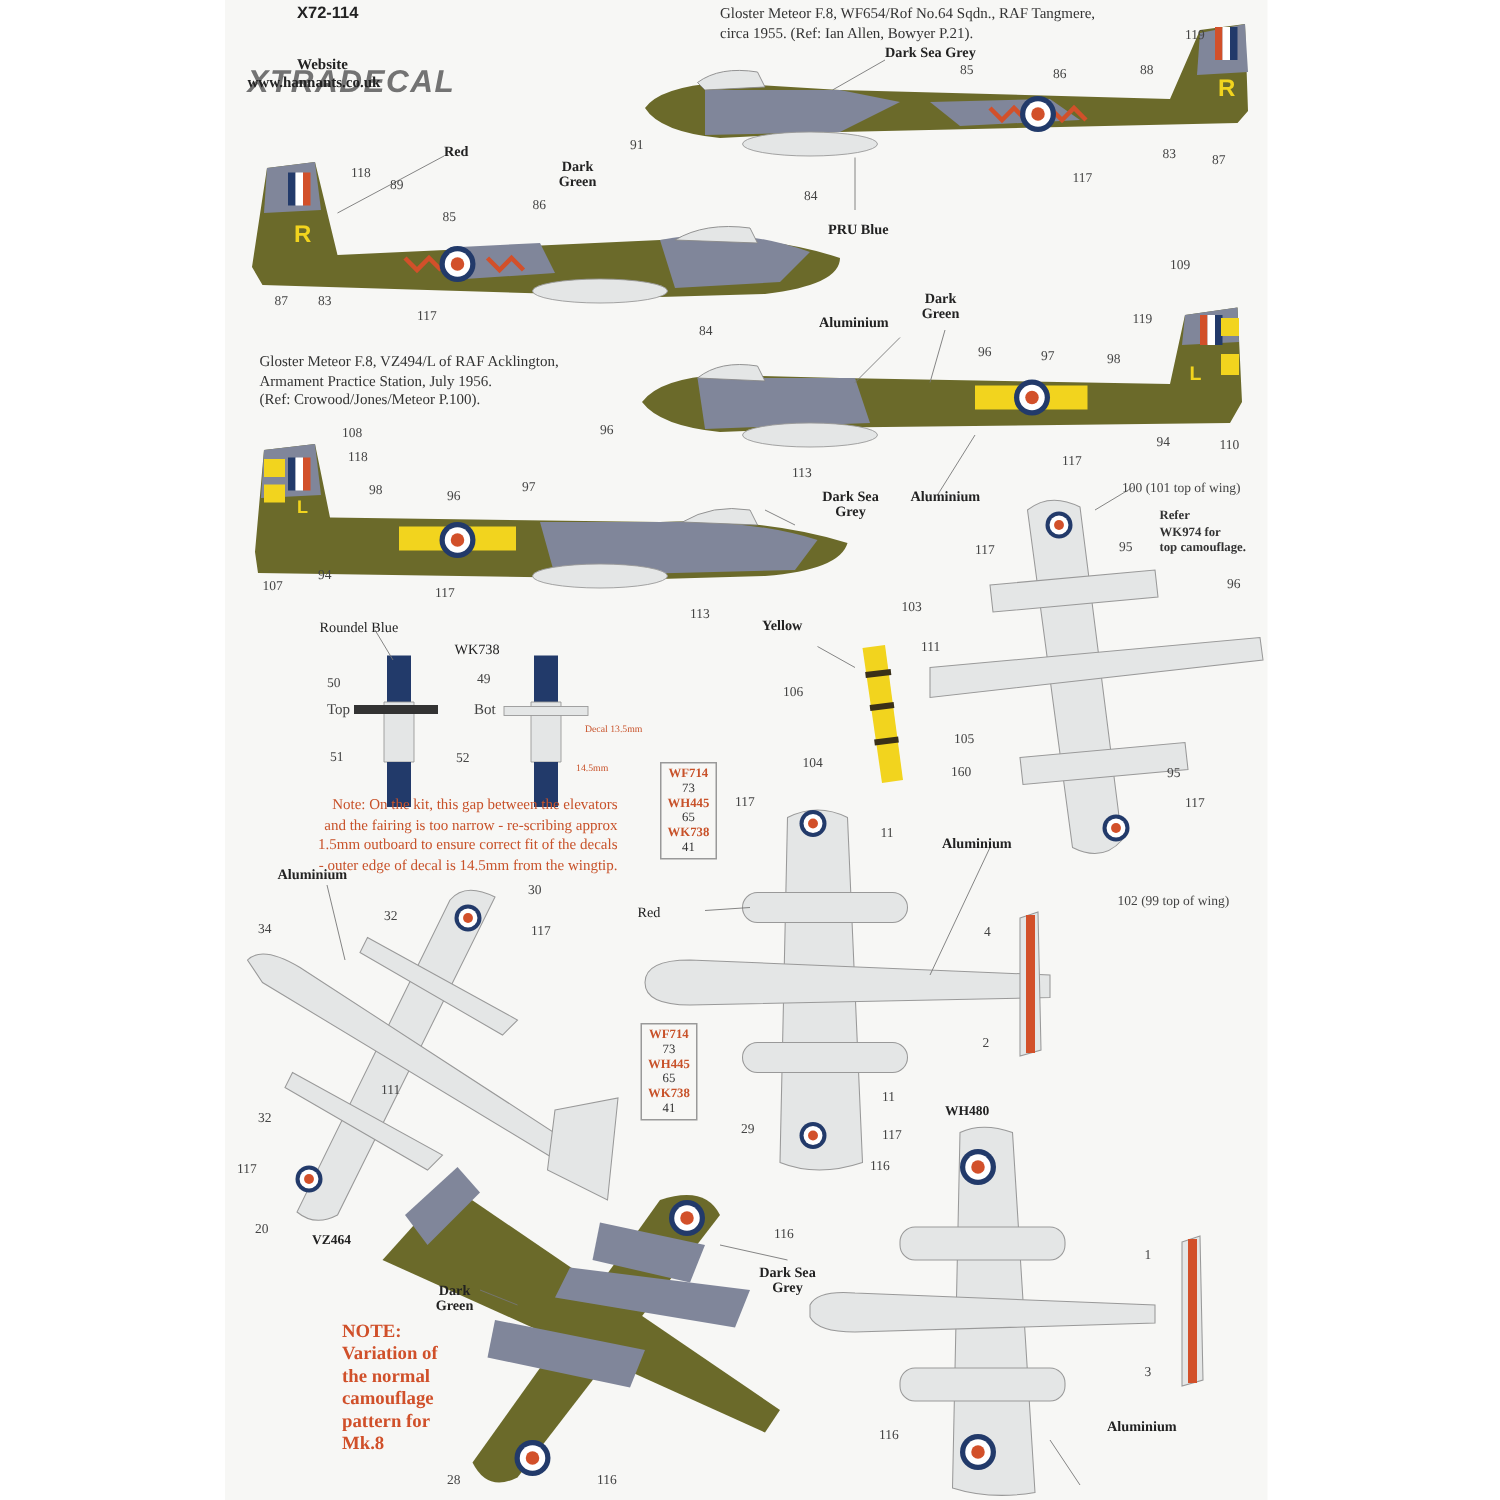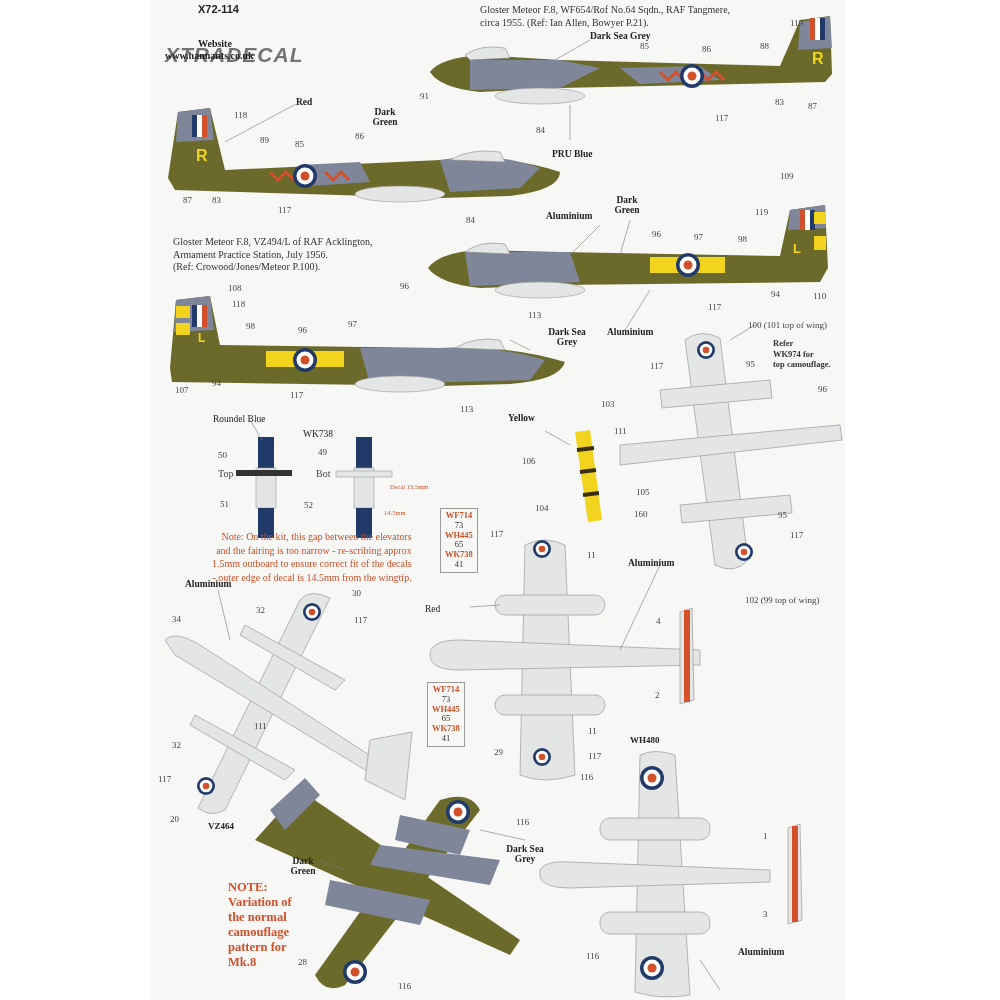--- a/index.html
+++ b/index.html
@@ -212,21 +212,21 @@
 <div class="lbl" style="left:702px;top:45px;">86</div>
 <div class="lbl" style="left:775px;top:98px;">83</div>
 <div class="lbl" style="left:808px;top:102px;">87</div>
 <div class="lbl" style="left:715px;top:114px;">117</div>
 <div class="lbl" style="left:536px;top:126px;">84</div>
 <div class="lbl" style="left:420px;top:92px;">91</div>
 
 <div class="lblb" style="left:296px;top:98px;">Red</div>
 <div class="lblb" style="left:365px;top:108px;width:40px;white-space:normal;">Dark Green</div>
 <div class="lbl" style="left:234px;top:111px;">118</div>
-<div class="lbl" style="left:260px;top:136px;text-align:right;">89</div>
+<div class="lbl" style="left:260px;top:119px;text-align:right;">89</div>
 <div class="lbl" style="left:295px;top:140px;">85</div>
 <div class="lbl" style="left:355px;top:132px;">86</div>
 <div class="lbl" style="left:183px;top:196px;">87</div>
 <div class="lbl" style="left:212px;top:196px;">83</div>
 <div class="lbl" style="left:278px;top:206px;">117</div>
 <div class="lbl" style="left:466px;top:216px;">84</div>
 
 <div class="lblb" style="left:546px;top:212px;">Aluminium</div>
 <div class="lblb" style="left:612px;top:196px;width:30px;white-space:normal;">Dark Green</div>
 <div class="lblb" style="left:607px;top:328px;">Aluminium</div>
@@ -321,21 +321,21 @@
 <div class="lbl" style="left:354px;top:616px;">117</div>
 <div class="lbl" style="left:254px;top:722px;">111</div>
 <div class="lbl" style="left:172px;top:741px;">32</div>
 <div class="lbl" style="left:158px;top:775px;">117</div>
 <div class="lbl" style="left:170px;top:815px;">20</div>
 <div class="lblb" style="left:185px;top:580px;">Aluminium</div>
 <div class="lblb" style="left:208px;top:822px;font-size:9px;">VZ464</div>
 
 <div class="lbl" style="left:494px;top:748px;">29</div>
 <div class="lbl" style="left:516px;top:818px;">116</div>
-<div class="lbl" style="left:298px;top:958px;">28</div>
+<div class="lbl" style="left:298px;top:982px;">28</div>
 <div class="lbl" style="left:398px;top:982px;">116</div>
 <div class="lblb" style="left:287px;top:857px;width:32px;white-space:normal;">Dark Green</div>
 <div class="lblb" style="left:505px;top:845px;width:40px;white-space:normal;">Dark Sea Grey</div>
 <div class="big-note">
   <div>NOTE:</div>
   <div>Variation of</div>
   <div>the normal</div>
   <div>camouflage</div>
   <div>pattern for</div>
   <div>Mk.8</div>

